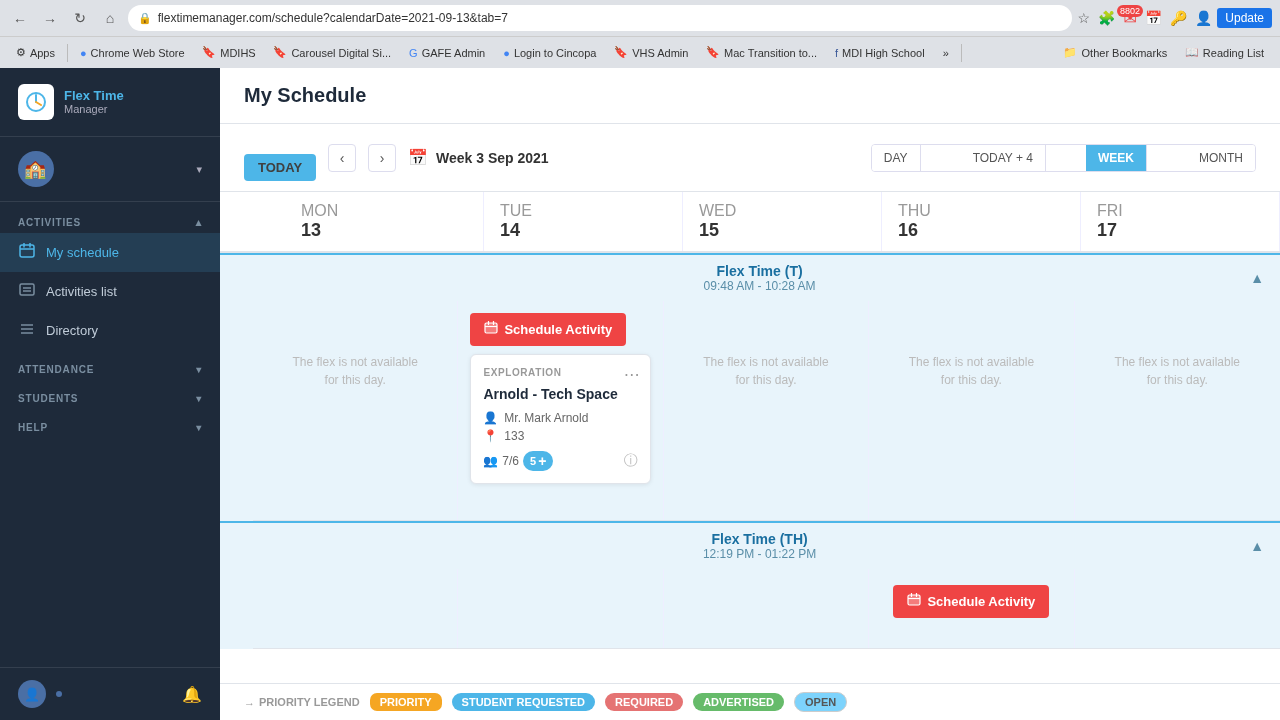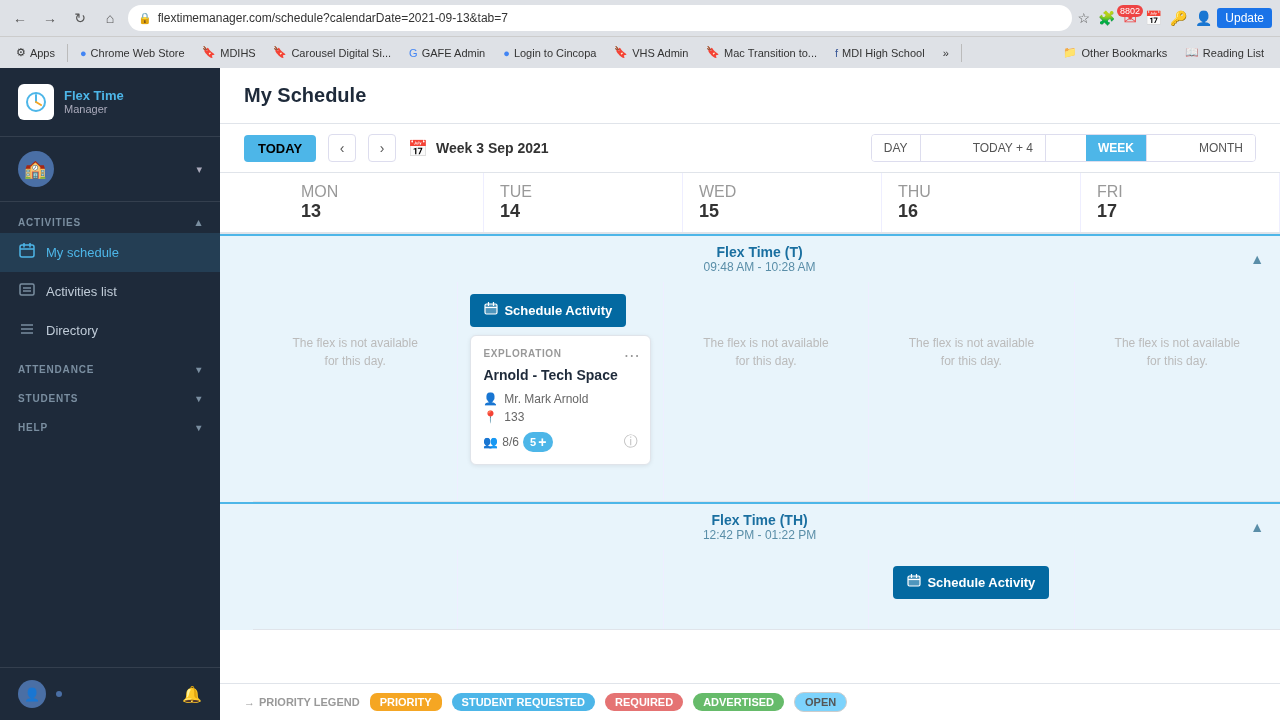--- a/index.html
+++ b/index.html
@@ -43,21 +43,21 @@
     .sidebar-bottom-avatar { width: 28px; height: 28px; border-radius: 50%; background: #4a6fa5; display: flex; align-items: center; justify-content: center; font-size: 13px; }
     .sidebar-bottom-dot { width: 6px; height: 6px; background: #4a6fa5; border-radius: 50%; }
     .sidebar-bell { margin-left: auto; color: #aab; font-size: 16px; cursor: pointer; }
 
     
     .main-content { flex: 1; display: flex; flex-direction: column; background: #f5f6fa; overflow: hidden; }
     .main-header { background: white; border-bottom: 1px solid #e0e4ea; padding: 16px 24px; display: flex; align-items: center; justify-content: space-between; flex-shrink: 0; }
     .main-title { font-size: 20px; font-weight: 600; color: #1e2a3a; }
 
     .calendar-toolbar { background: white; border-bottom: 1px solid #e0e4ea; padding: 10px 24px; display: flex; align-items: center; gap: 12px; flex-shrink: 0; }
-    .btn-today { background: #4db6e8; color: #000000; border: none; padding: 6px 14px; border-radius: 4px; font-size: 13px; font-weight: 600; cursor: pointer; }
+    .btn-today { background: #4db6e8; color: #404040; border: none; padding: 6px 14px; border-radius: 4px; font-size: 13px; font-weight: 600; cursor: pointer; margin-top: 20px; }
     .cal-nav-btn { background: none; border: 1px solid #dde; color: #555; width: 28px; height: 28px; border-radius: 4px; cursor: pointer; display: flex; align-items: center; justify-content: center; font-size: 14px; }
     .cal-period { display: flex; align-items: center; gap: 8px; font-size: 14px; font-weight: 600; color: #333; }
     .cal-period .cal-icon { color: #4db6e8; font-size: 16px; }
     .cal-view-btns { margin-left: auto; display: flex; border: 1px solid #dde; border-radius: 4px; overflow: hidden; gap: 40px; }
     .cal-view-btn { padding: 6px 12px; background: white; border: none; border-right: 1px solid #dde; font-size: 12px; color: #555; cursor: pointer; }
     .cal-view-btn:last-child { border-right: none; }
     .cal-view-btn.active { background: #4db6e8; color: white; font-weight: 600; }
 
     
     .calendar-grid { flex: 1; overflow-y: auto; background: white; }
@@ -76,21 +76,21 @@
     .flex-block-title-area { flex: 1; text-align: center; }
 
     .flex-row { display: grid; grid-template-columns: repeat(5, 1fr); min-height: 220px; border-bottom: 1px solid #e0e4ea; }
     .flex-cell { border-right: 1px solid #eef; padding: 12px; display: flex; flex-direction: column; align-items: center; justify-content: flex-start; gap: 8px; }
     .flex-cell:last-child { border-right: none; }
     .flex-cell.has-content { align-items: flex-start; }
 
     .unavailable-text { color: #bbb; font-size: 12px; text-align: center; margin-top: 40px; line-height: 1.5; }
 
     
-    .schedule-btn { background: #0369a1; color: white; border: none; padding: 8px 14px; border-radius: 4px; font-size: 13px; font-weight: 600; cursor: pointer; display: flex; align-items: center; gap: 6px; white-space: nowrap; }
+    .schedule-btn { background: #ef4444; color: white; border: none; padding: 8px 14px; border-radius: 4px; font-size: 13px; font-weight: 600; cursor: pointer; display: flex; align-items: center; gap: 6px; white-space: nowrap; }
     .schedule-btn-icon { font-size: 14px; }
 
     
     .activity-card { background: white; border: 1px solid #e0e4ea; border-radius: 6px; padding: 12px; width: 100%; position: relative; box-shadow: 0 1px 4px rgba(0,0,0,0.08); }
     .activity-card-type { font-size: 10px; font-weight: 700; color: #999; letter-spacing: 0.6px; text-transform: uppercase; margin-bottom: 7px; }
     .activity-card-title { font-size: 14px; font-weight: 700; color: #1e2a3a; line-height: 1.3; margin-bottom: 8px; }
     .activity-card-meta { display: flex; align-items: center; gap: 6px; font-size: 12px; color: #666; margin-bottom: 4px; }
     .activity-card-meta .meta-icon { font-size: 12px; color: #999; }
     .activity-card-footer { display: flex; align-items: center; justify-content: space-between; margin-top: 8px; }
     .activity-capacity { font-size: 12px; color: #666; display: flex; align-items: center; gap: 4px; }
@@ -355,21 +355,21 @@
                 <span class="meta-icon">👤</span>
                 <span>Mr. Mark Arnold</span>
               </div>
               <div class="activity-card-meta">
                 <span class="meta-icon">📍</span>
                 <span>133</span>
               </div>
               <div class="activity-card-footer">
                 <div class="activity-capacity">
                   <span>👥</span>
-                  <span>8/6</span>
+                  <span>7/6</span>
                   <div class="capacity-badge">
                     <span>5</span>
                     <span class="capacity-plus">+</span>
                   </div>
                 </div>
                 <span class="info-icon">ⓘ</span>
               </div>
             </div>
           </div>
 
@@ -384,21 +384,21 @@
           <div class="flex-cell">
             <div class="unavailable-text">The flex is not available<br>for this day.</div>
           </div>
         </div>
       </div>
 
       <div class="flex-block">
         <div class="flex-block-header">
           <div class="flex-block-title-area">
             <div class="flex-block-title">Flex Time (TH)</div>
-            <div class="flex-block-time">12:42 PM - 01:22 PM</div>
+            <div class="flex-block-time">12:19 PM - 01:22 PM</div>
           </div>
           <span class="flex-block-chevron">▲</span>
         </div>
         <div class="flex-row" style="min-height:80px">
 
           <div class="flex-cell"></div>
 
           <div class="flex-cell"></div>
 
           <div class="flex-cell"></div>

